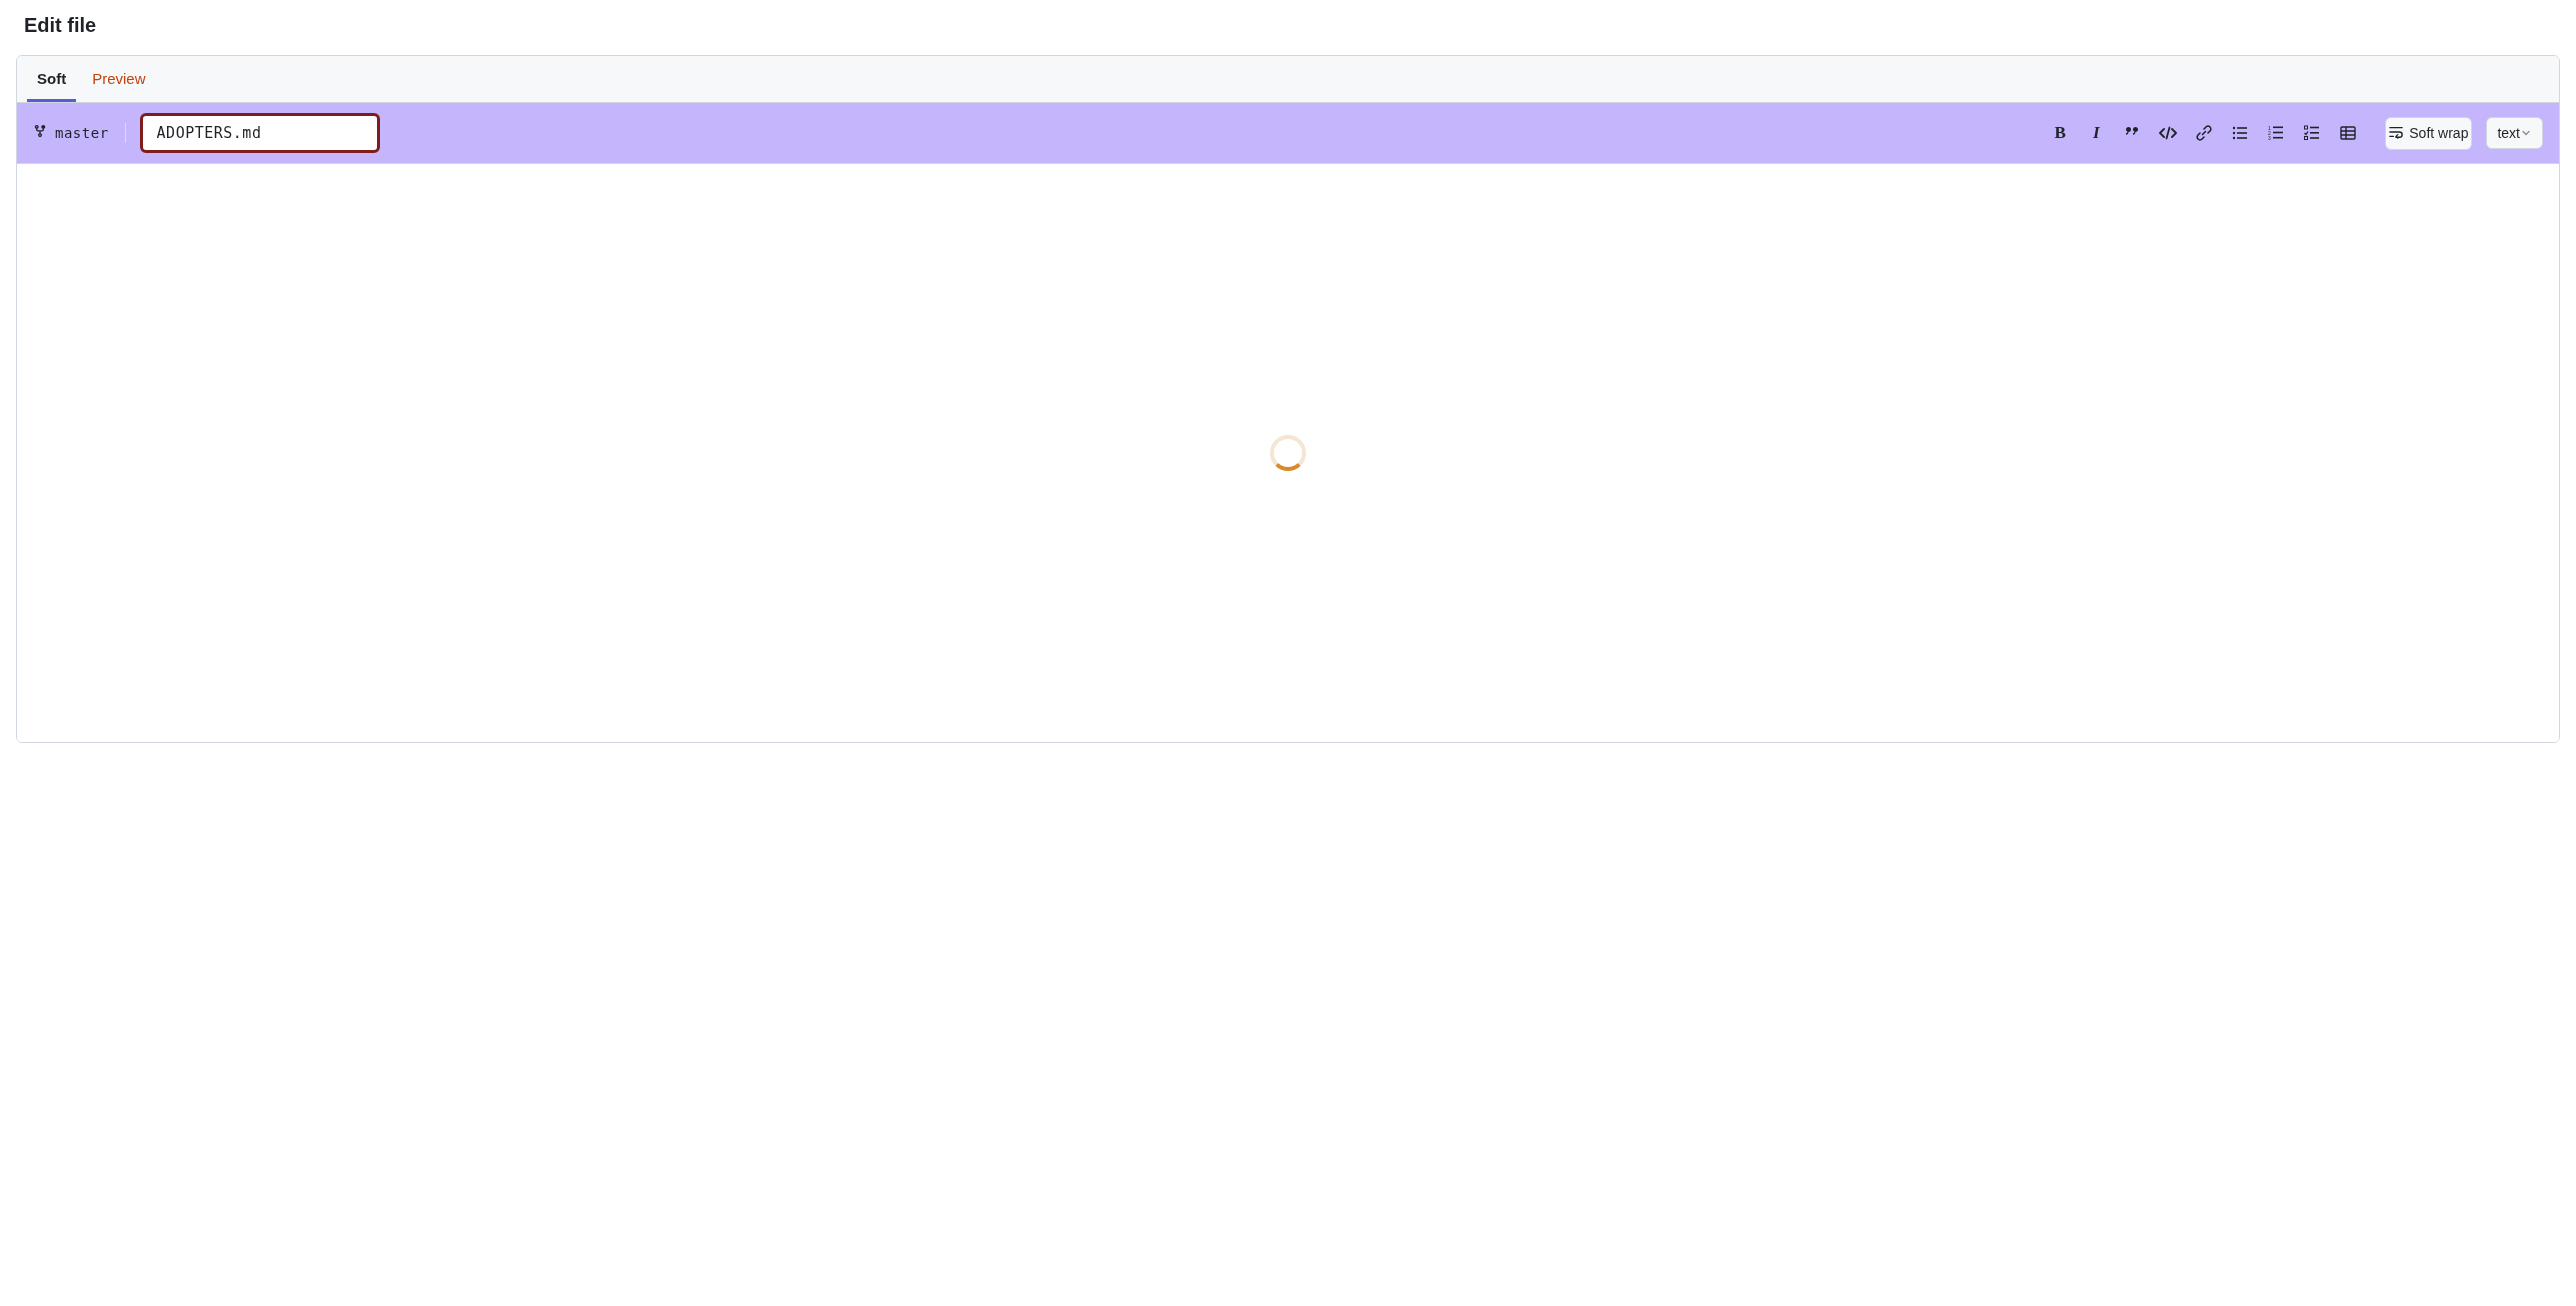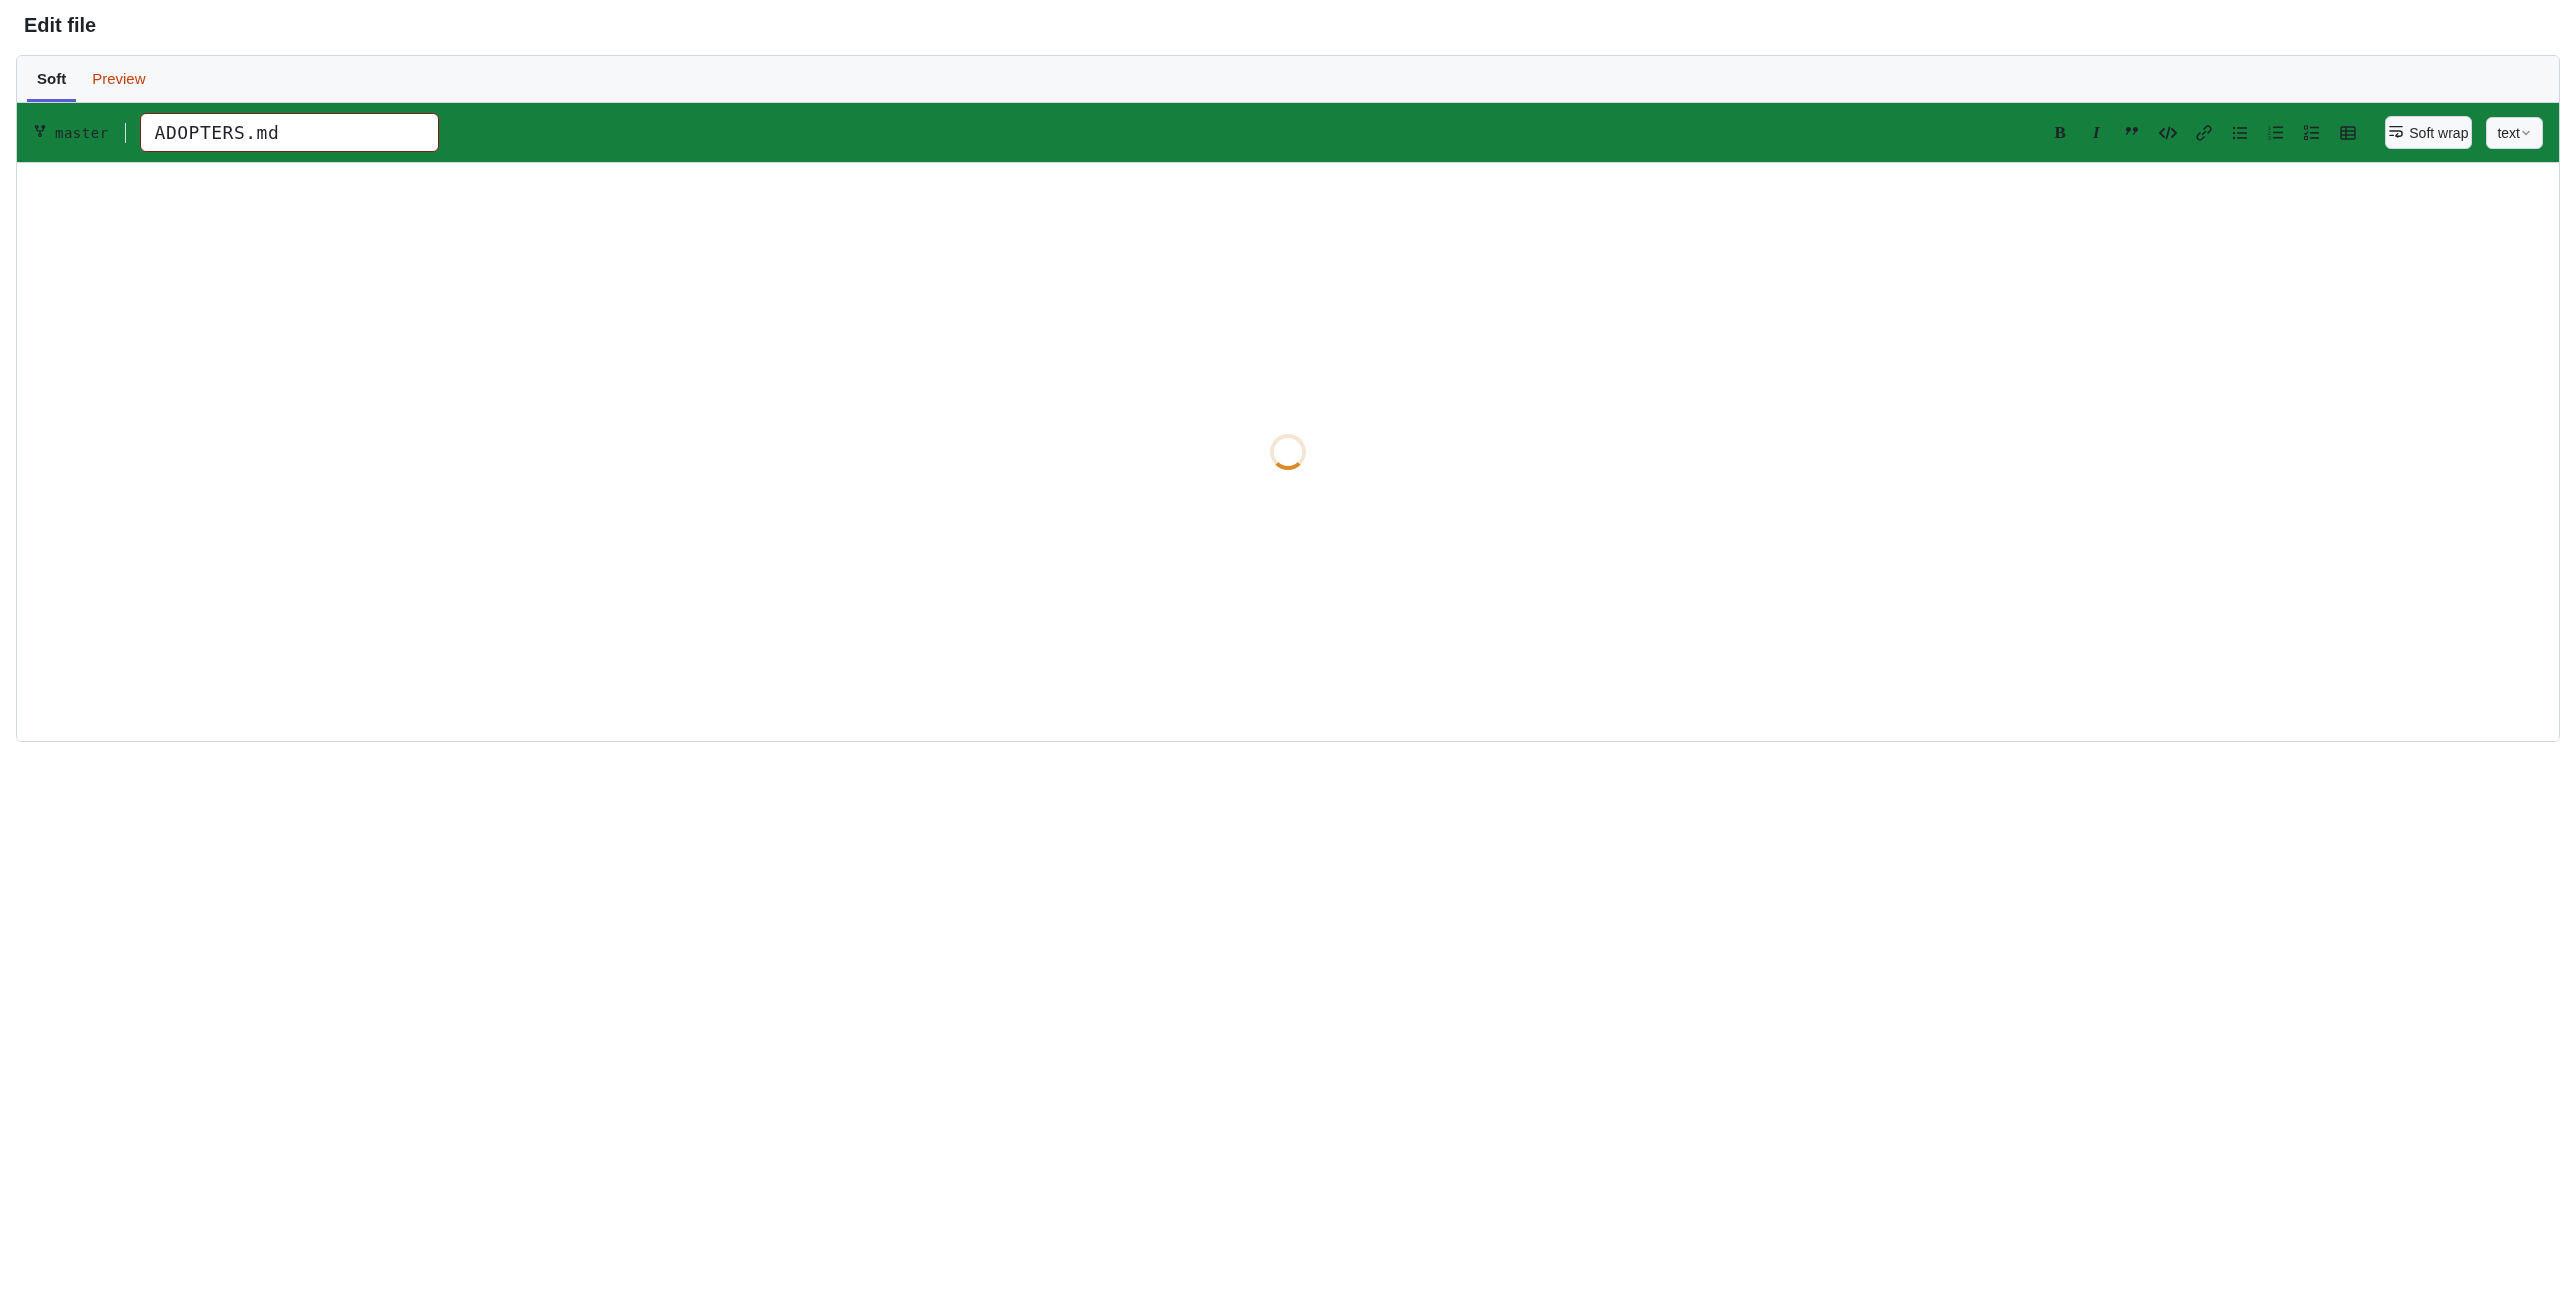--- a/index.html
+++ b/index.html
@@ -38,21 +38,21 @@
       margin-right: 6px;
     }
     .tab.active {
       color: #1f2328;
       font-weight: 600;
       border-bottom: 3px solid #5b5bd6;
     }
     .file-row {
       display: flex;
       align-items: center;
-      background: #15803d;
+      background: #c4b5fd;
       border-top: 1px solid #d0d7de;
       border-bottom: 1px solid #d0d7de;
       padding: 10px 16px;
       gap: 14px;
     }
     .branch-section {
       display: flex;
       align-items: center;
       gap: 8px;
       padding-right: 16px;
@@ -62,28 +62,28 @@
       font-family: ui-monospace, SFMono-Regular, "SF Mono", Menlo, Consolas, monospace;
       font-size: 14px;
       letter-spacing: 0.5px;
       color: #1f2328;
     }
     .branch-icon-svg {
       color: #1f2328;
     }
     .filename-input {
       background: #ffffff;
-      border: 1px solid #7f1d1d;
+      border: 3px solid #7f1d1d;
       border-radius: 6px;
       padding: 8px 14px;
       font-family: ui-monospace, SFMono-Regular, "SF Mono", Menlo, Consolas, monospace;
-      font-size: 18px;
+      font-size: 15px;
       letter-spacing: 0.5px;
       color: #1f2328;
-      width: 299px;
+      width: 240px;
       outline: none;
     }
     .spacer {
       flex: 1;
     }
     .toolbar-icons {
       display: flex;
       align-items: center;
       gap: 18px;
       margin-right: 14px;

